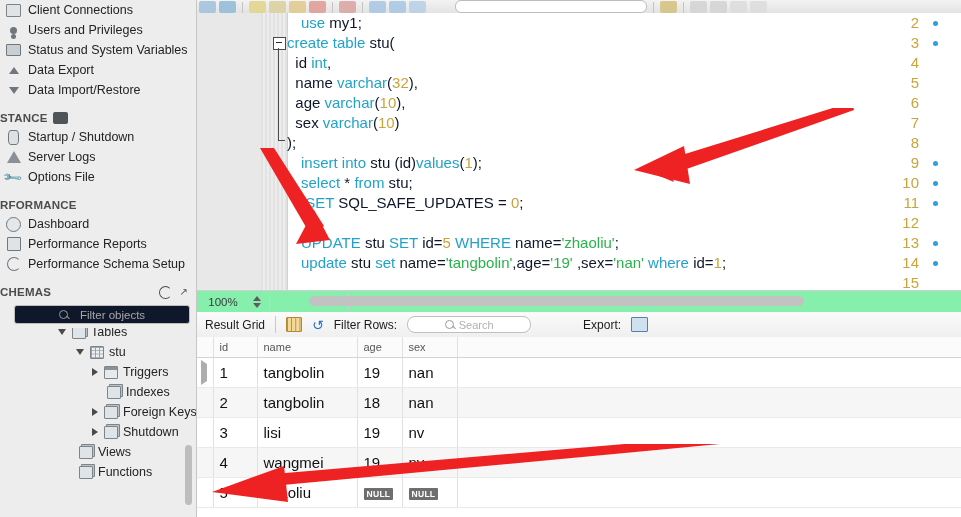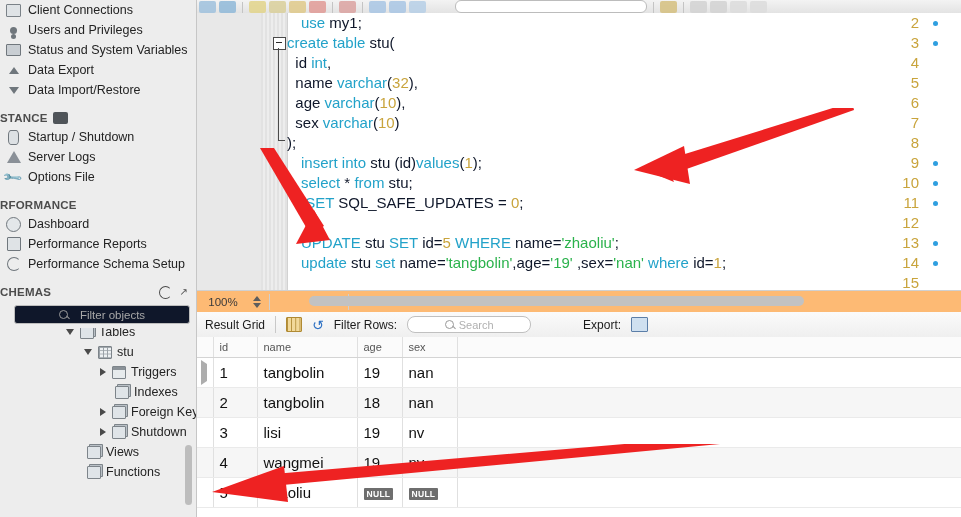--- a/index.html
+++ b/index.html
@@ -114,21 +114,21 @@
   .str{color:#2bb24c;}         
   .plain{color:#0f172a;text-align:center;}
   
   #fold-box{position:absolute;left:-14px;top:24px;width:11px;height:11px;border:1px solid #4a4a4a;background:#fff;}
   #fold-box::before{content:"";position:absolute;left:2px;top:4.4px;width:6px;height:1px;background:#2a2a2a;}
   #fold-line{position:absolute;left:-9px;top:35px;width:1px;height:93px;background:#4a4a4a;}
   #fold-foot{position:absolute;left:-9px;top:127px;width:7px;height:1px;background:#4a4a4a;}
 
   
   #ed-status{
-    position:absolute;left:0;top:290px;width:764px;height:22px;background:#fdba74;
+    position:absolute;left:0;top:290px;width:764px;height:22px;background:#86efac;
     border-top:1px solid #d0d0d0;border-bottom:3px solid #0369a1;display:flex;align-items:center;
   }
   #zoom-val{width:52px;text-align:center;font-size:11.5px;color:#3a3a3a;}
   #spin{width:16px;display:flex;flex-direction:column;align-items:center;gap:2px;}
   .sp-up{width:0;height:0;border-left:4px solid transparent;border-right:4px solid transparent;border-bottom:5px solid #5d5d5d;}
   .sp-dn{width:0;height:0;border-left:4px solid transparent;border-right:4px solid transparent;border-top:5px solid #5d5d5d;}
   #caret-pos{width:52px;text-align:right;font-size:11.5px;color:#3a3a3a;border-left:1px solid #cfcfcf;
     border-right:1px solid #cfcfcf;height:16px;line-height:16px;margin-left:4px;padding-left:26px;}
   #hscroll-track{position:absolute;left:110px;top:293px;width:650px;height:16px;}
   #hscroll-thumb{position:absolute;left:2px;top:3px;width:495px;height:10px;background:#c2c2c2;border-radius:5px;}
@@ -278,21 +278,21 @@
     </div>
 
     <div id="filter-wrap">
       <div id="filter-box">
         <span class="magnifier"></span>
         <span>Filter objects</span>
       </div>
     </div>
 
     <div id="tree-panel">
-      <div style="position:absolute;left:12px;top:-6px;width:196px;padding-left:46px;">
+      <div style="position:absolute;left:4px;top:-6px;width:196px;padding-left:46px;">
 
         <div class="tree-row" style="padding-left:8px">
           <span class="tw tw-down"></span>
           <span class="nav-ico">
               <span class="ic-stack"></span>
             </span>
           <span>Tables</span>
         </div>
 
         <div class="tree-row" style="padding-left:26px">

